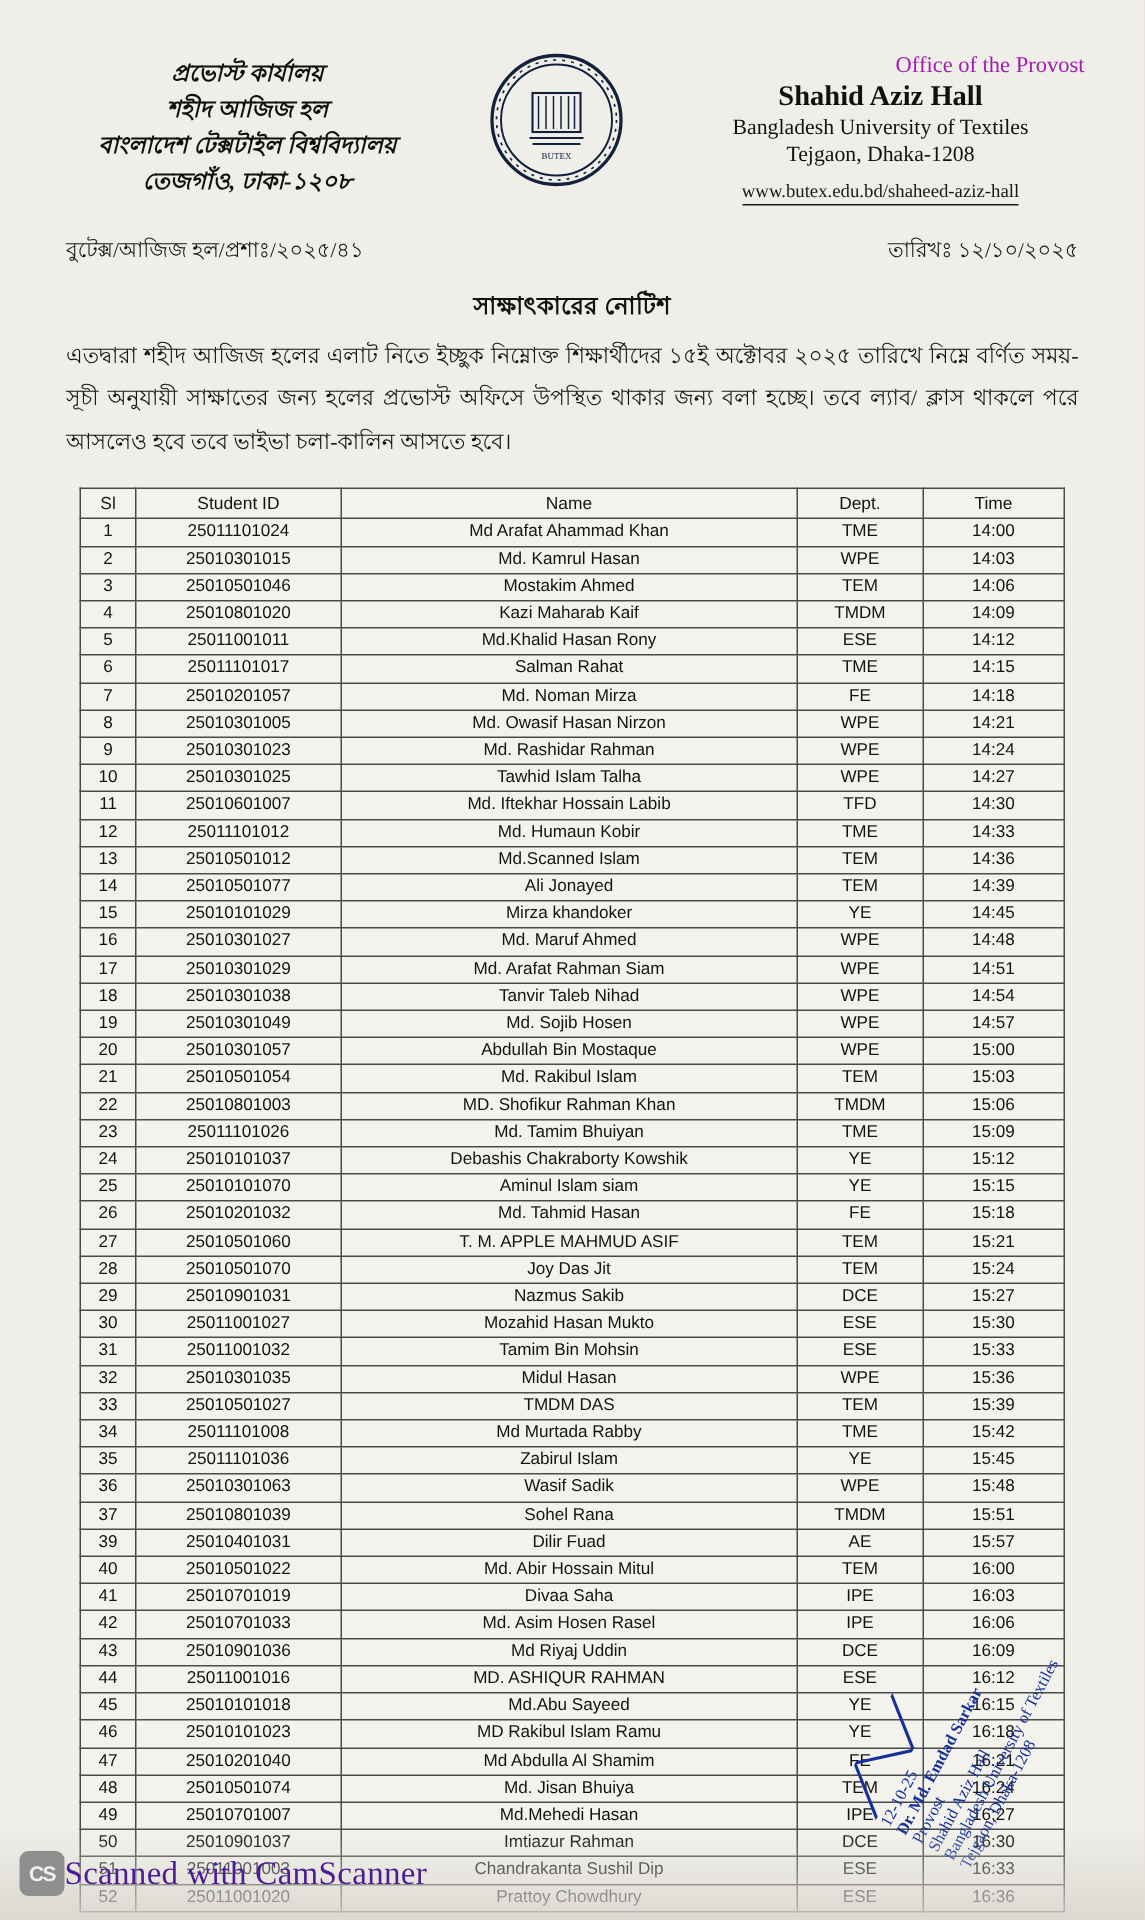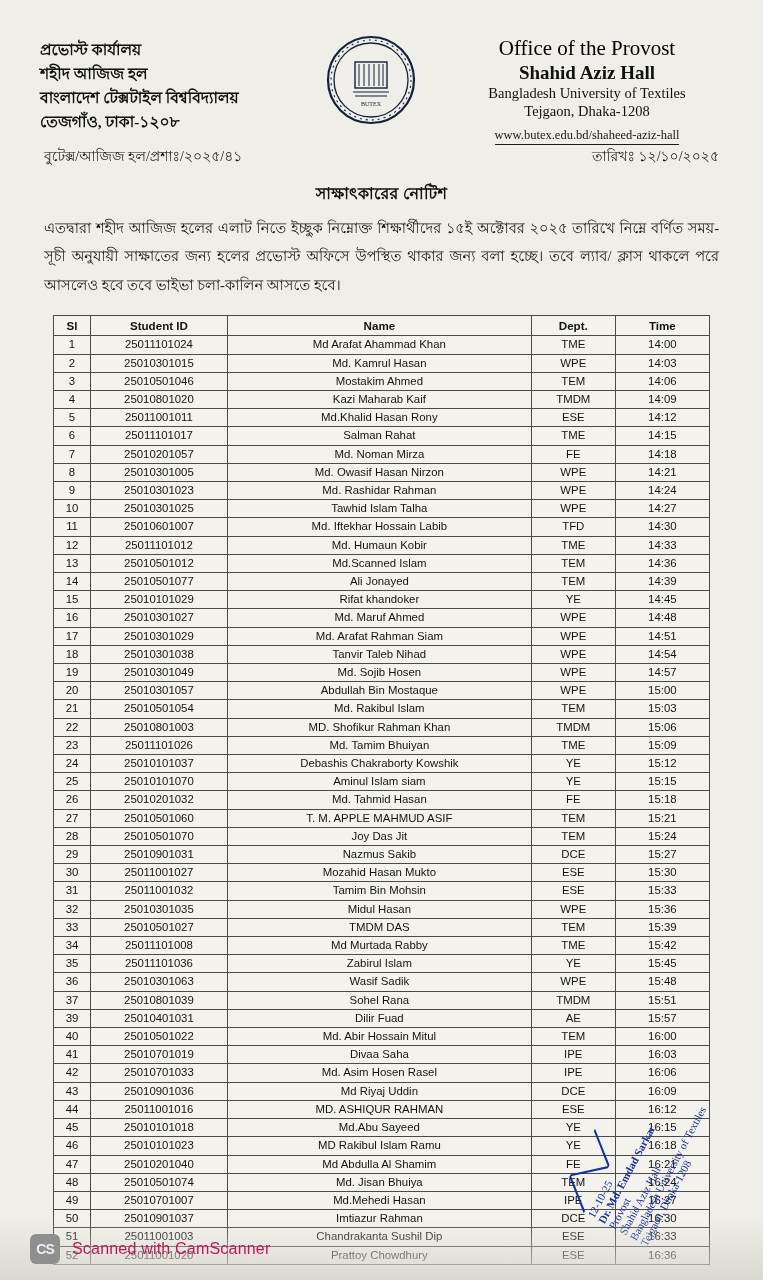--- a/index.html
+++ b/index.html
@@ -15,49 +15,50 @@
     background:#efeee8;
     box-sizing:border-box;
     padding:26px 30px 0 30px;
   }
   
   .header{
     display:flex;align-items:flex-start;justify-content:space-between;
     padding:6px 10px 0 10px;
   }
   .hdr-left{
-    text-align:left;
+    text-align:center;
     font-family:"Liberation Serif", serif;
     font-size:15.5px;line-height:1.55;
     color:#10100e;
     font-weight:600;
     width:250px;
     padding-top:6px;
+    font-style:italic;
   }
   .hdr-right{
     text-align:center;
     width:272px;
     padding-top:4px;
   }
-  .hdr-right .l1{font-size:21px;color:#000000;}
+  .hdr-right .l1{font-size:15px;color:#a21caf;text-align:right;}
   .hdr-right .l2{font-size:19px;font-weight:bold;color:#111;margin-top:1px;}
   .hdr-right .l3{font-size:14.5px;color:#111;margin-top:1px;}
   .hdr-right .l4{font-size:14.5px;color:#111;margin-top:1px;}
   .hdr-right .url{
     font-size:12.5px;color:#17171a;margin-top:8px;
     border-bottom:1.4px solid #1b1b1b;display:inline-block;padding-bottom:1px;
   }
   .logo{
     width:92px;height:92px;margin-top:2px;position:relative;
   }
   .logo svg{display:block;}
   
   .refrow{
     display:flex;justify-content:space-between;align-items:baseline;
-    padding:0 14px;
+    margin-top:18px;padding:0 14px;
     font-size:14px;color:#16161a;
   }
   .notice-title{
     text-align:center;font-size:16px;font-weight:bold;color:#111;
     margin-top:12px;letter-spacing:.3px;
   }
   .body-text{
     margin-top:6px;padding:0 14px;
     font-size:14.6px;line-height:1.95;color:#141416;
     text-align:justify;
@@ -73,21 +74,21 @@
     border:1px solid #4a4a48;
     font-family:"Liberation Sans", sans-serif;
     font-size:11.4px;
     color:#131314;
     text-align:center;
     padding:0;
     height:17.2px;
     line-height:17.2px;
     white-space:nowrap;
   }
-  th{font-size:11.6px;font-weight:bold;height:19px;line-height:19px;}
+  th{font-size:11.6px;font-weight:normal;height:19px;line-height:19px;}
   .c-sl{width:34px;}
   .c-id{width:128px;}
   .c-name{width:286px;}
   .c-dept{width:78px;}
   .c-time{width:88px;}
   
   .sig{
     position:absolute;right:28px;bottom:36px;
     width:150px;height:150px;
     color:#1b2f8a;
@@ -97,34 +98,34 @@
     transform-origin:center;
   }
   .sig .scribble{
     font-size:40px;line-height:30px;color:#16309c;font-family:"Liberation Serif",serif;
     letter-spacing:-2px;
   }
   .sig .sl{display:block;white-space:nowrap;color:#16309c;}
   .sig .sl.b{font-weight:bold;}
   
   .watermark{
-    position:absolute;left:30px;bottom:16px;
-    display:flex;align-items:center;gap:12px;
+    position:absolute;left:13px;bottom:16px;
+    display:flex;align-items:center;
   }
   .cs-badge{
     width:30px;height:30px;border-radius:6px;
     background:#8f8f8f;color:#efefef;
     font-family:"Liberation Sans", sans-serif;
     font-size:14px;font-weight:bold;
     display:flex;align-items:center;justify-content:center;
     letter-spacing:-1px;
   }
   .cs-text{
-    font-family:Liberation Sans, sans-serif;
-    font-size:16px;color:#be185d;letter-spacing:.2px;
+    font-family:Liberation Serif, serif;
+    font-size:22px;color:#4c1d95;letter-spacing:.2px;
   }
   .fade-bottom{
     position:absolute;left:0;right:0;bottom:0;height:62px;
     background:linear-gradient(to bottom, rgba(239,238,232,0), rgba(215,213,205,.85));
     pointer-events:none;
   }
 </style>
 </head>
 <body>
 
@@ -282,21 +283,21 @@
         <tr>
           <td class="c-sl">14</td>
           <td class="c-id">25010501077</td>
           <td class="c-name">Ali Jonayed</td>
           <td class="c-dept">TEM</td>
           <td class="c-time">14:39</td>
         </tr>
         <tr>
           <td class="c-sl">15</td>
           <td class="c-id">25010101029</td>
-          <td class="c-name">Rifat khandoker</td>
+          <td class="c-name">Mirza khandoker</td>
           <td class="c-dept">YE</td>
           <td class="c-time">14:45</td>
         </tr>
         <tr>
           <td class="c-sl">16</td>
           <td class="c-id">25010301027</td>
           <td class="c-name">Md. Maruf Ahmed</td>
           <td class="c-dept">WPE</td>
           <td class="c-time">14:48</td>
         </tr>

